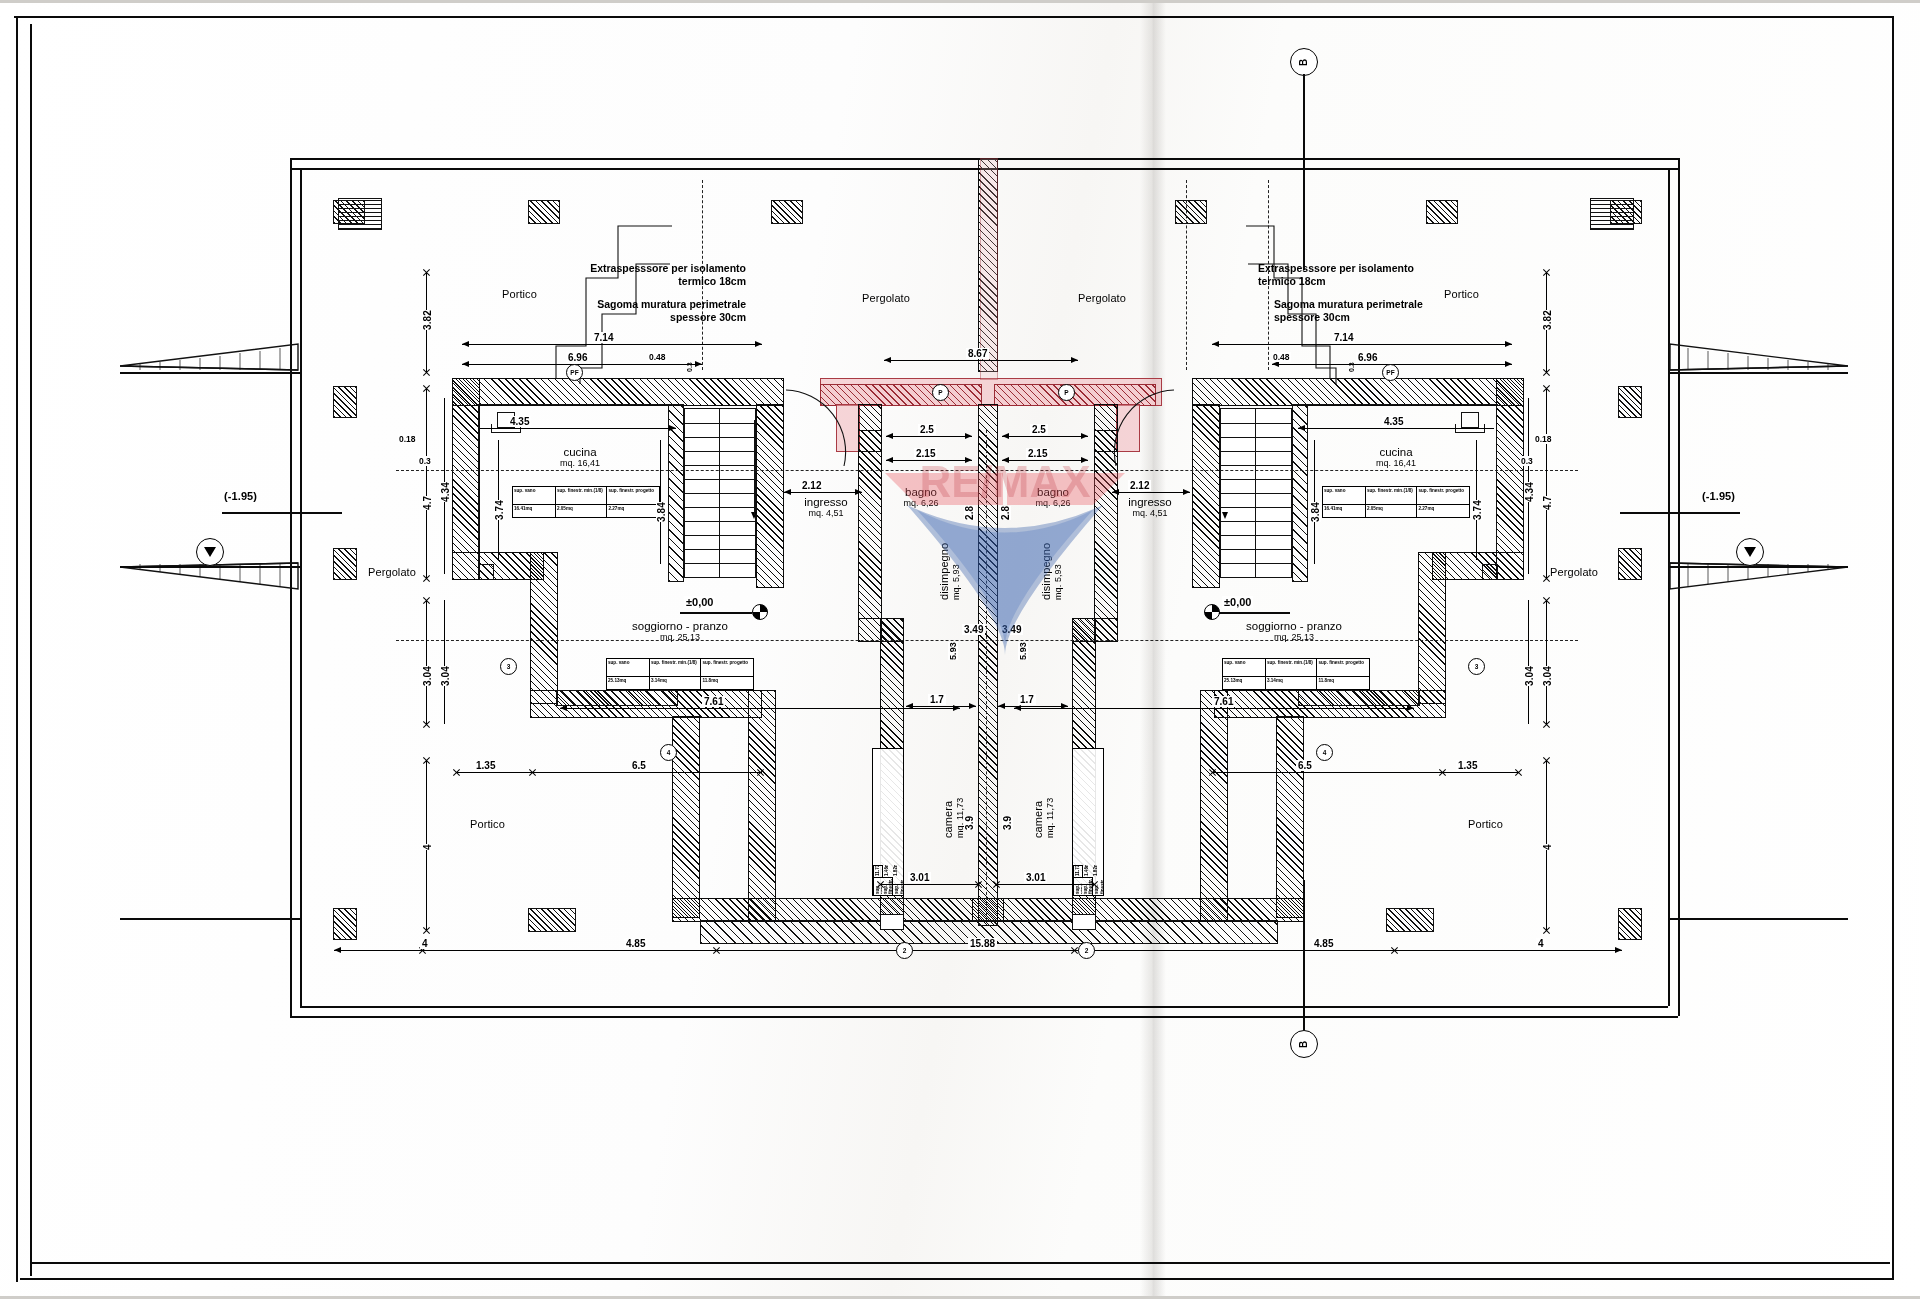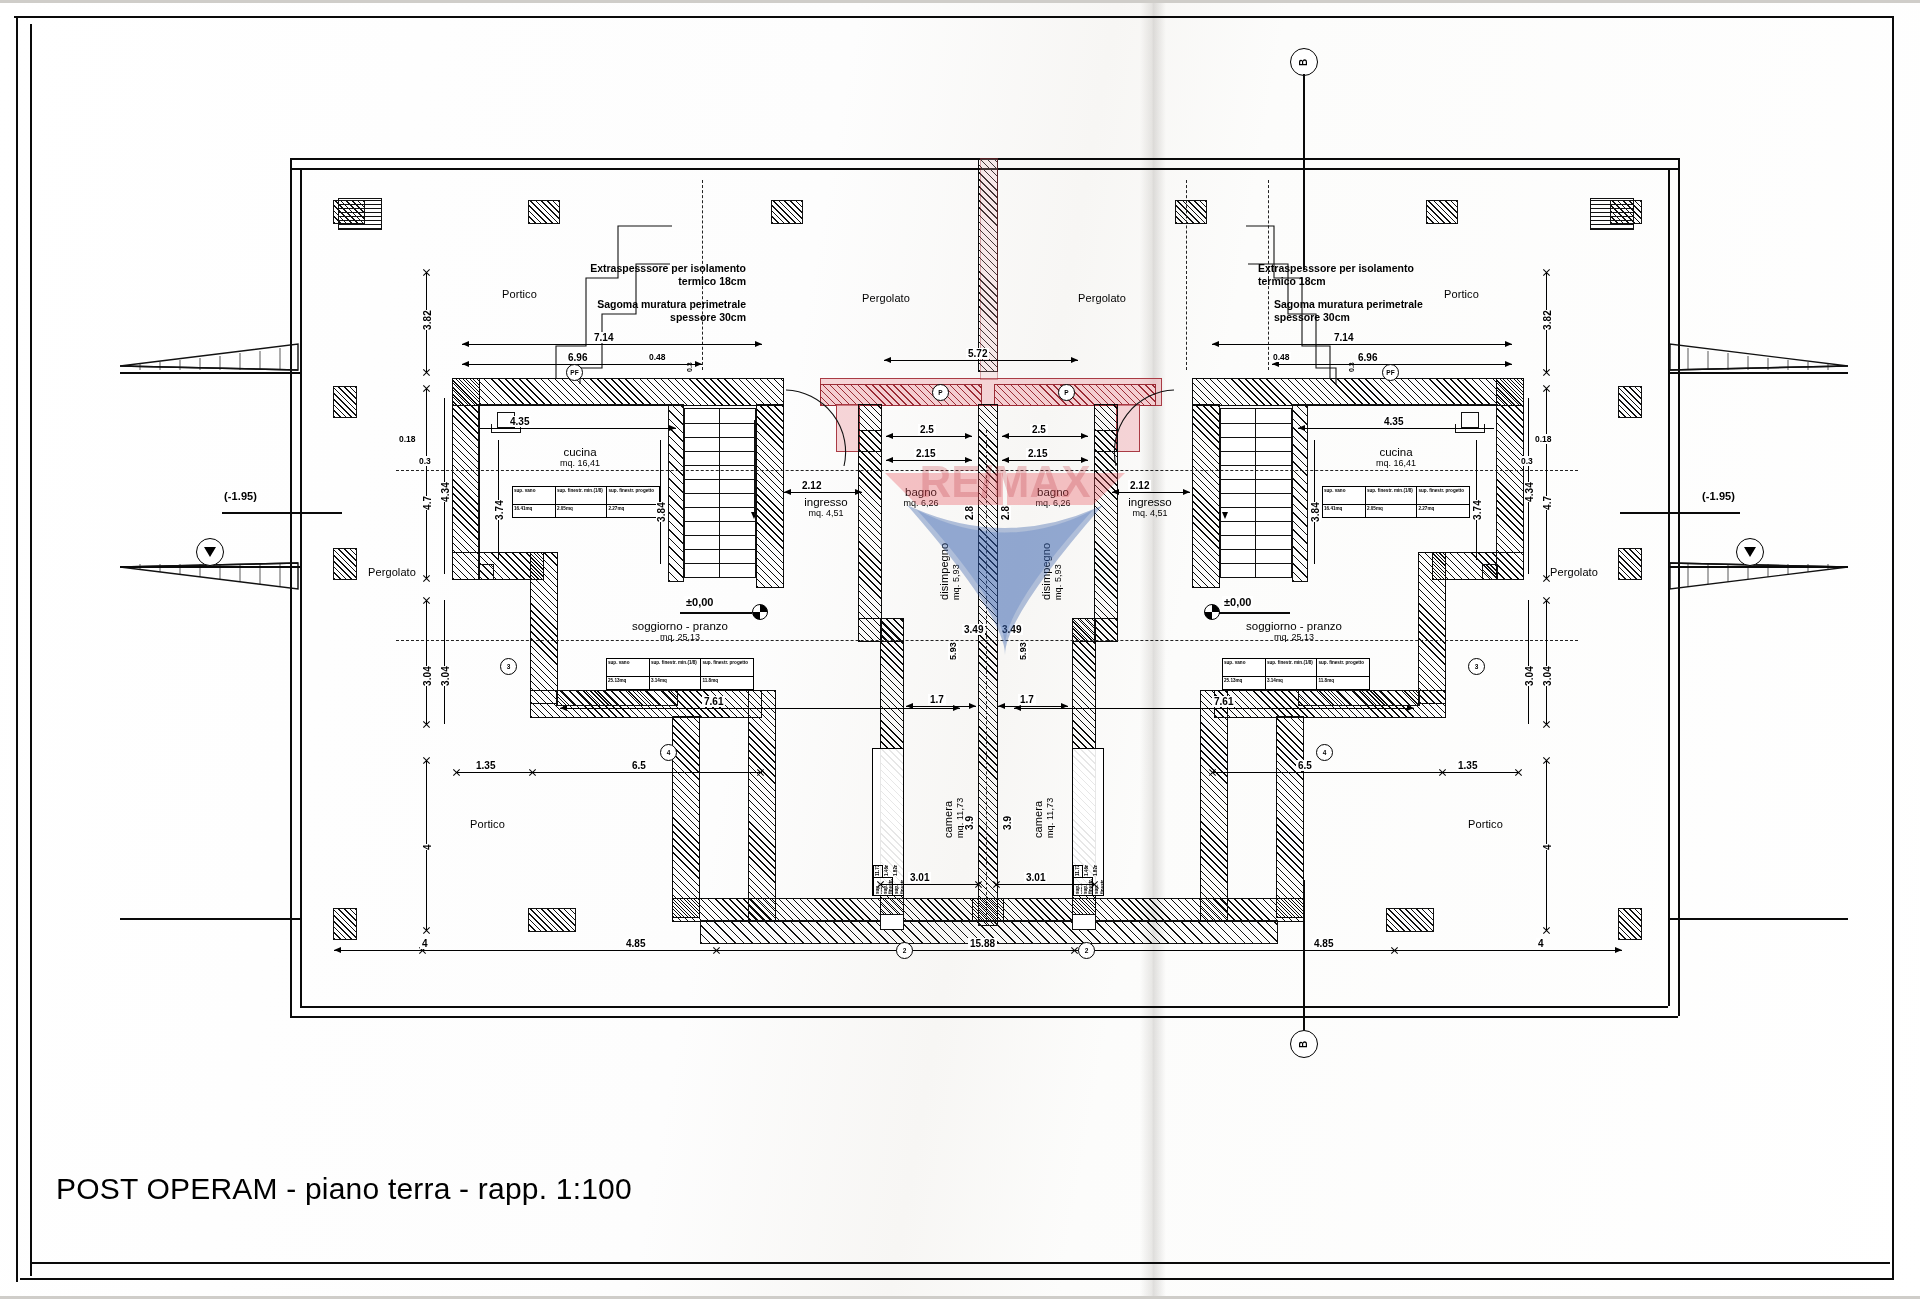--- a/index.html
+++ b/index.html
@@ -454,21 +454,21 @@
   <div class="dimline" style="left:462px;top:364px;width:240px;"></div>
   <div class="arrowL" style="left:462px;top:361px;"></div>
   <div class="arrowR" style="left:695px;top:361px;"></div>
   <div class="dimtxt" style="left:566px;top:352px;">6.96</div>
   <div class="dimtxt-s" style="left:648px;top:352px;">0.48</div>
   <div class="lbl-xs rot90" style="left:686px;top:372px;font-size:7px;">0.3</div>
 
   <div class="dimline" style="left:884px;top:360px;width:194px;"></div>
   <div class="arrowL" style="left:884px;top:357px;"></div>
   <div class="arrowR" style="left:1071px;top:357px;"></div>
-  <div class="dimtxt" style="left:966px;top:348px;">5.72</div>
+  <div class="dimtxt" style="left:966px;top:348px;">8.67</div>
 
   <div class="dimline" style="left:1212px;top:344px;width:300px;"></div>
   <div class="arrowL" style="left:1212px;top:341px;"></div>
   <div class="arrowR" style="left:1505px;top:341px;"></div>
   <div class="dimtxt" style="left:1332px;top:332px;">7.14</div>
 
   <div class="dimline" style="left:1272px;top:364px;width:240px;"></div>
   <div class="arrowL" style="left:1272px;top:361px;"></div>
   <div class="arrowR" style="left:1505px;top:361px;"></div>
   <div class="dimtxt" style="left:1356px;top:352px;">6.96</div>
@@ -672,14 +672,13 @@
 
   <svg id="wm" viewBox="0 0 300 300">
     <path d="M30 118 L148 118 L148 150 L62 150 Z" fill="#e8525c" opacity=".38"></path>
     <path d="M152 118 L270 118 L238 150 L152 150 Z" fill="#e8525c" opacity=".38"></path>
     <path d="M40 148 Q150 120 260 148 L260 168 Q150 142 40 168 Z" fill="#ffffff" opacity="0"></path>
     <path d="M52 150 Q150 262 150 300 Q150 262 248 150 Q150 196 52 150 Z" fill="#2c57a6" opacity=".40"></path>
     <path d="M62 155 Q150 252 150 292 Q150 252 238 155 Q150 200 62 155 Z" fill="#3a66b5" opacity=".30"></path>
     <text x="150" y="142" font-family="Liberation Sans, sans-serif" font-size="44" font-weight="bold" text-anchor="middle" fill="#c23c46" opacity=".30">RE/MAX</text>
   </svg>
 
-  <div class="title" style="left:56px;top:1172px;">POST OPERAM - piano terra - rapp. 1:100</div>
 </div>
 
 </body></html>

